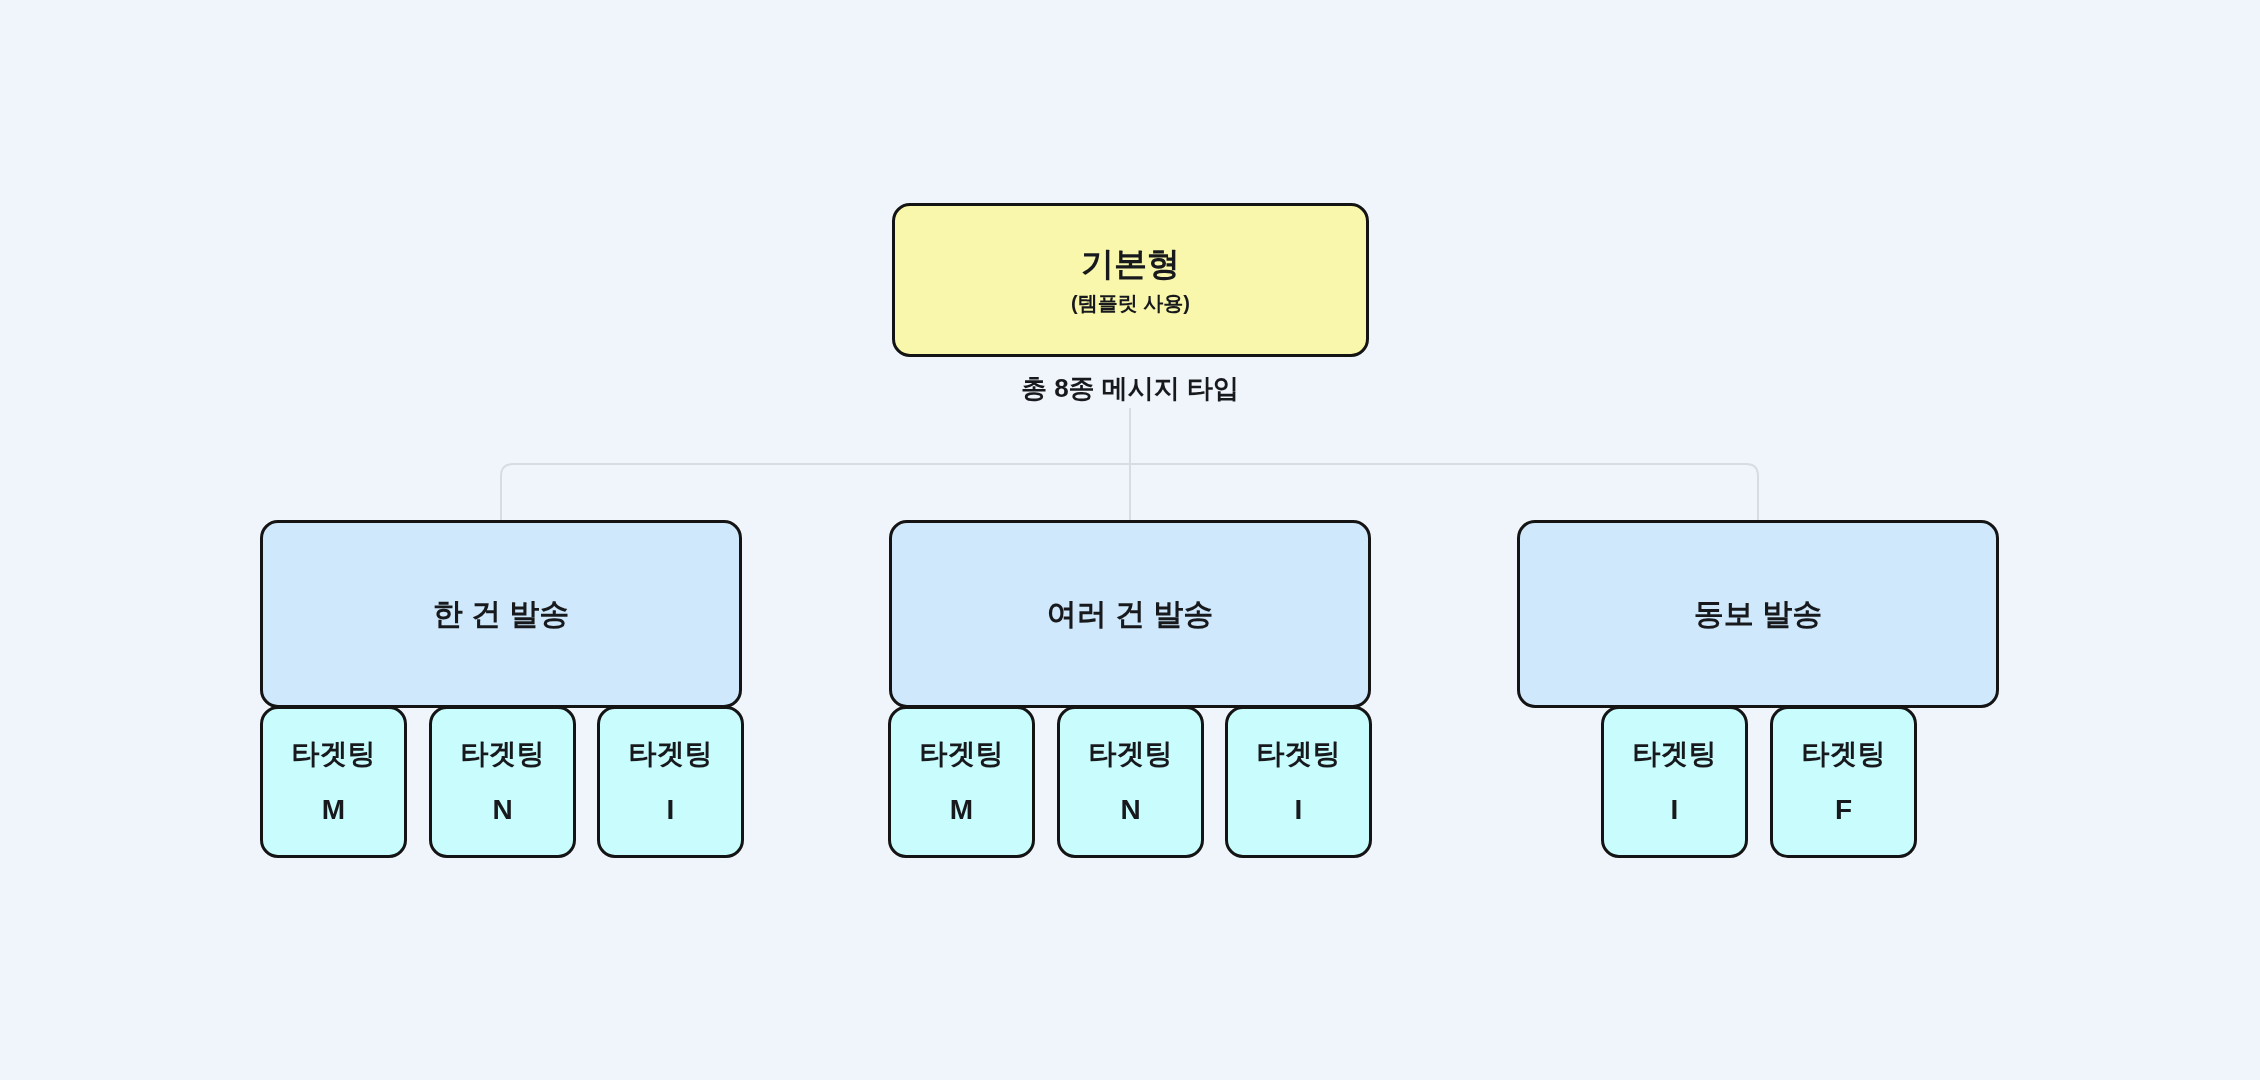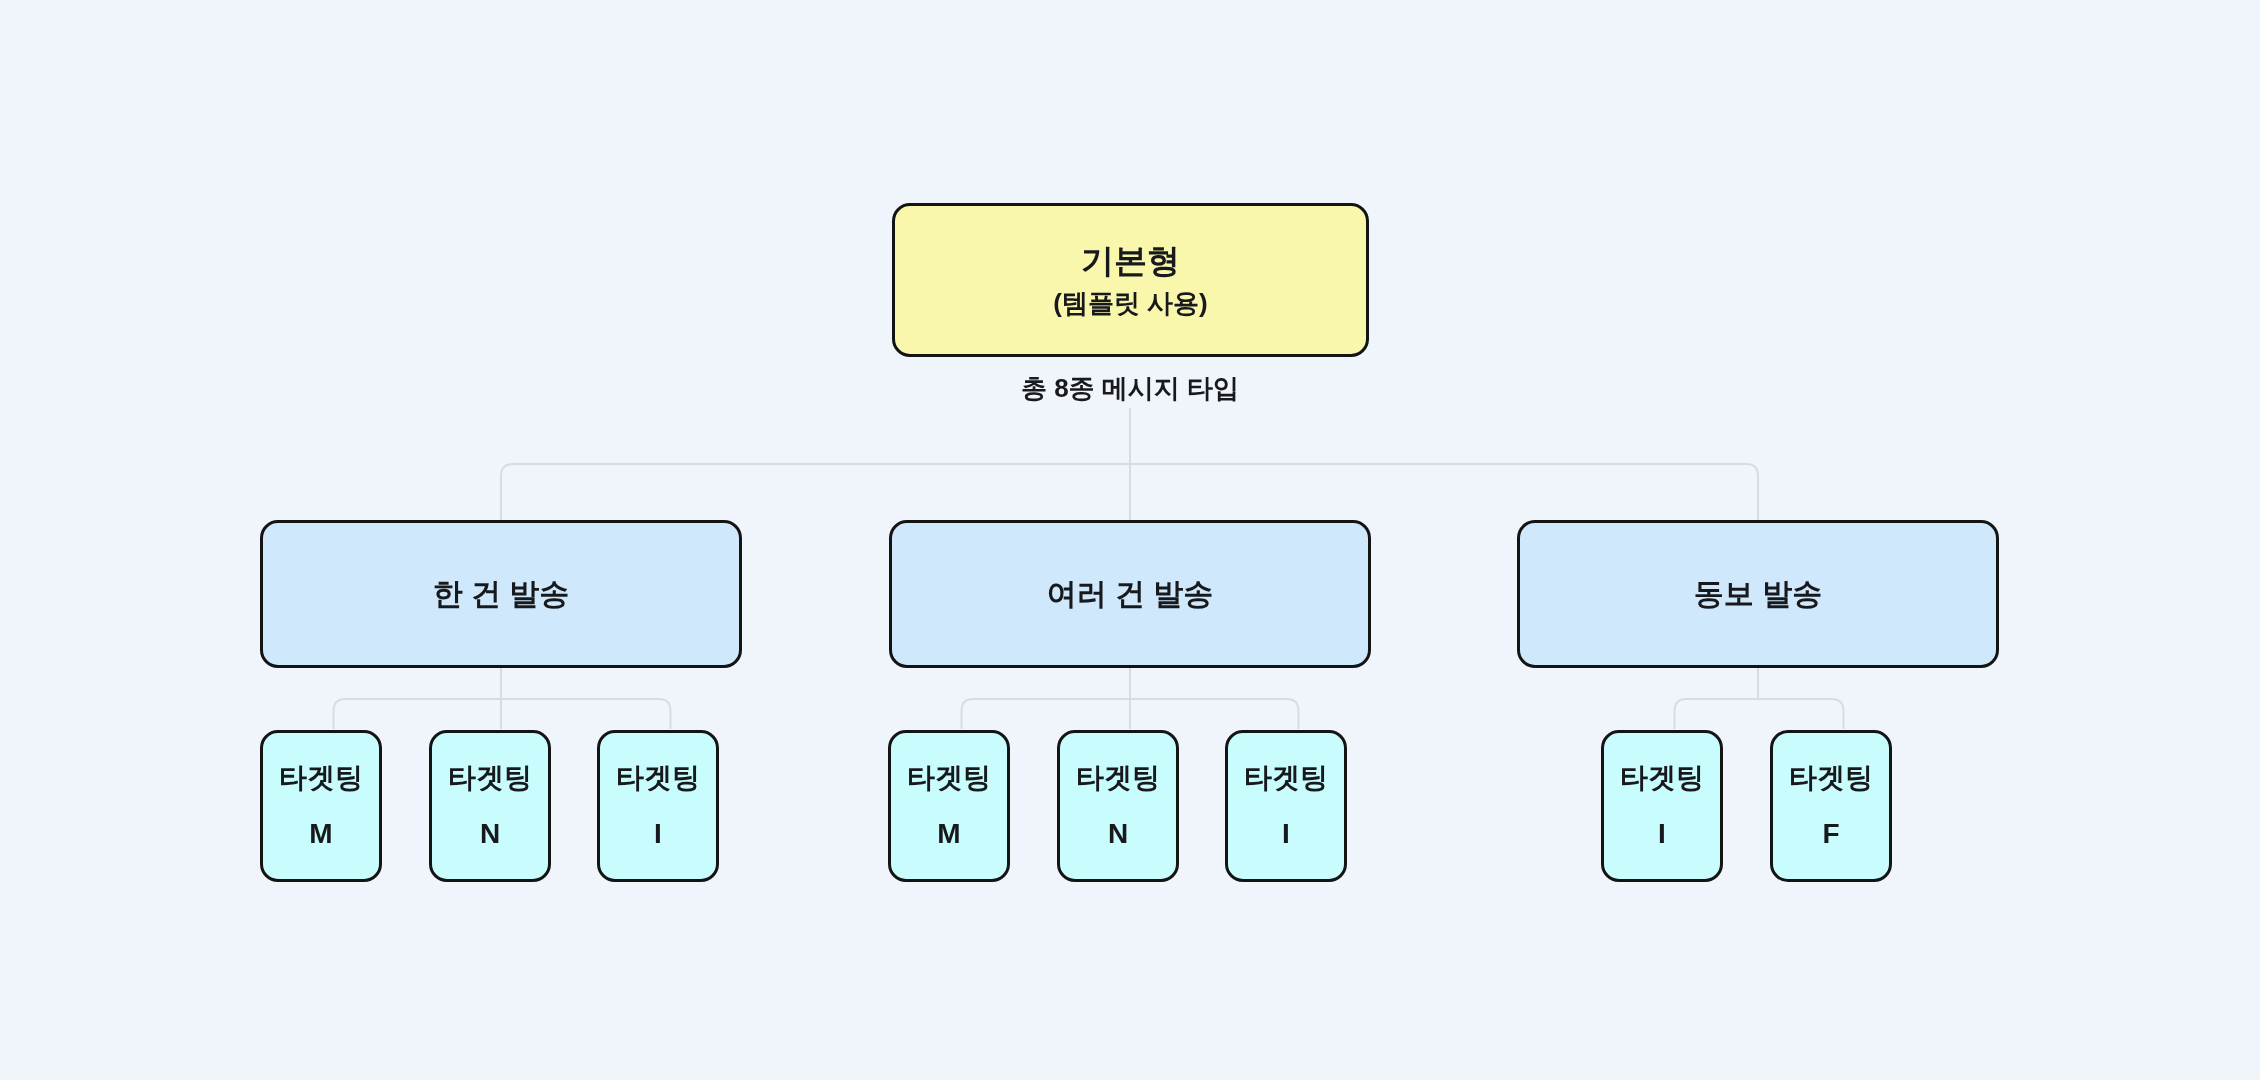--- a/index.html
+++ b/index.html
@@ -34,33 +34,33 @@
     justify-content:center;
     text-align:right;
     z-index:1;
   }
   .node-root{
     left:892px;top:203px;width:477px;height:154px;
     background:var(--root-fill);
     gap:13px;
   }
   .root-title{font-size:33px;font-weight:700;line-height:1;}
-  .root-subtitle{font-size:26px;font-weight:600;line-height:1;}
+  .root-subtitle{font-size:20px;font-weight:600;line-height:1;}
   .edge-label{
     position:absolute;left:1130px;top:371px;
     transform:translateX(-50%);
     font-size:26px;font-weight:700;white-space:nowrap;
     background:var(--canvas-bg);
     padding:0 6px;
     z-index:1;
     text-align:center;
   }
-  .node-parent{top:520px;width:482px;height:148px;}
+  .node-parent{top:520px;width:482px;height:188px;}
   .parent-label{font-size:30px;font-weight:700;line-height:1;}
-  .node-leaf{top:730px;width:122px;height:152px;background:var(--leaf-fill);}
+  .node-leaf{top:706px;width:147px;height:152px;background:var(--leaf-fill);}
   .leaf-line{font-size:28px;font-weight:700;line-height:56px;white-space:nowrap;}
 </style>
 </head>
 <body>
 
 <div class="canvas">
 
   <svg class="connector-layer" width="2260" height="1080" viewBox="0 0 2260 1080" xmlns="http://www.w3.org/2000/svg">
     <path d="M1130 408 V521"></path>
     <path d="M501 521 V476 Q501 464 513 464 H1746 Q1758 464 1758 476 V521"></path>

